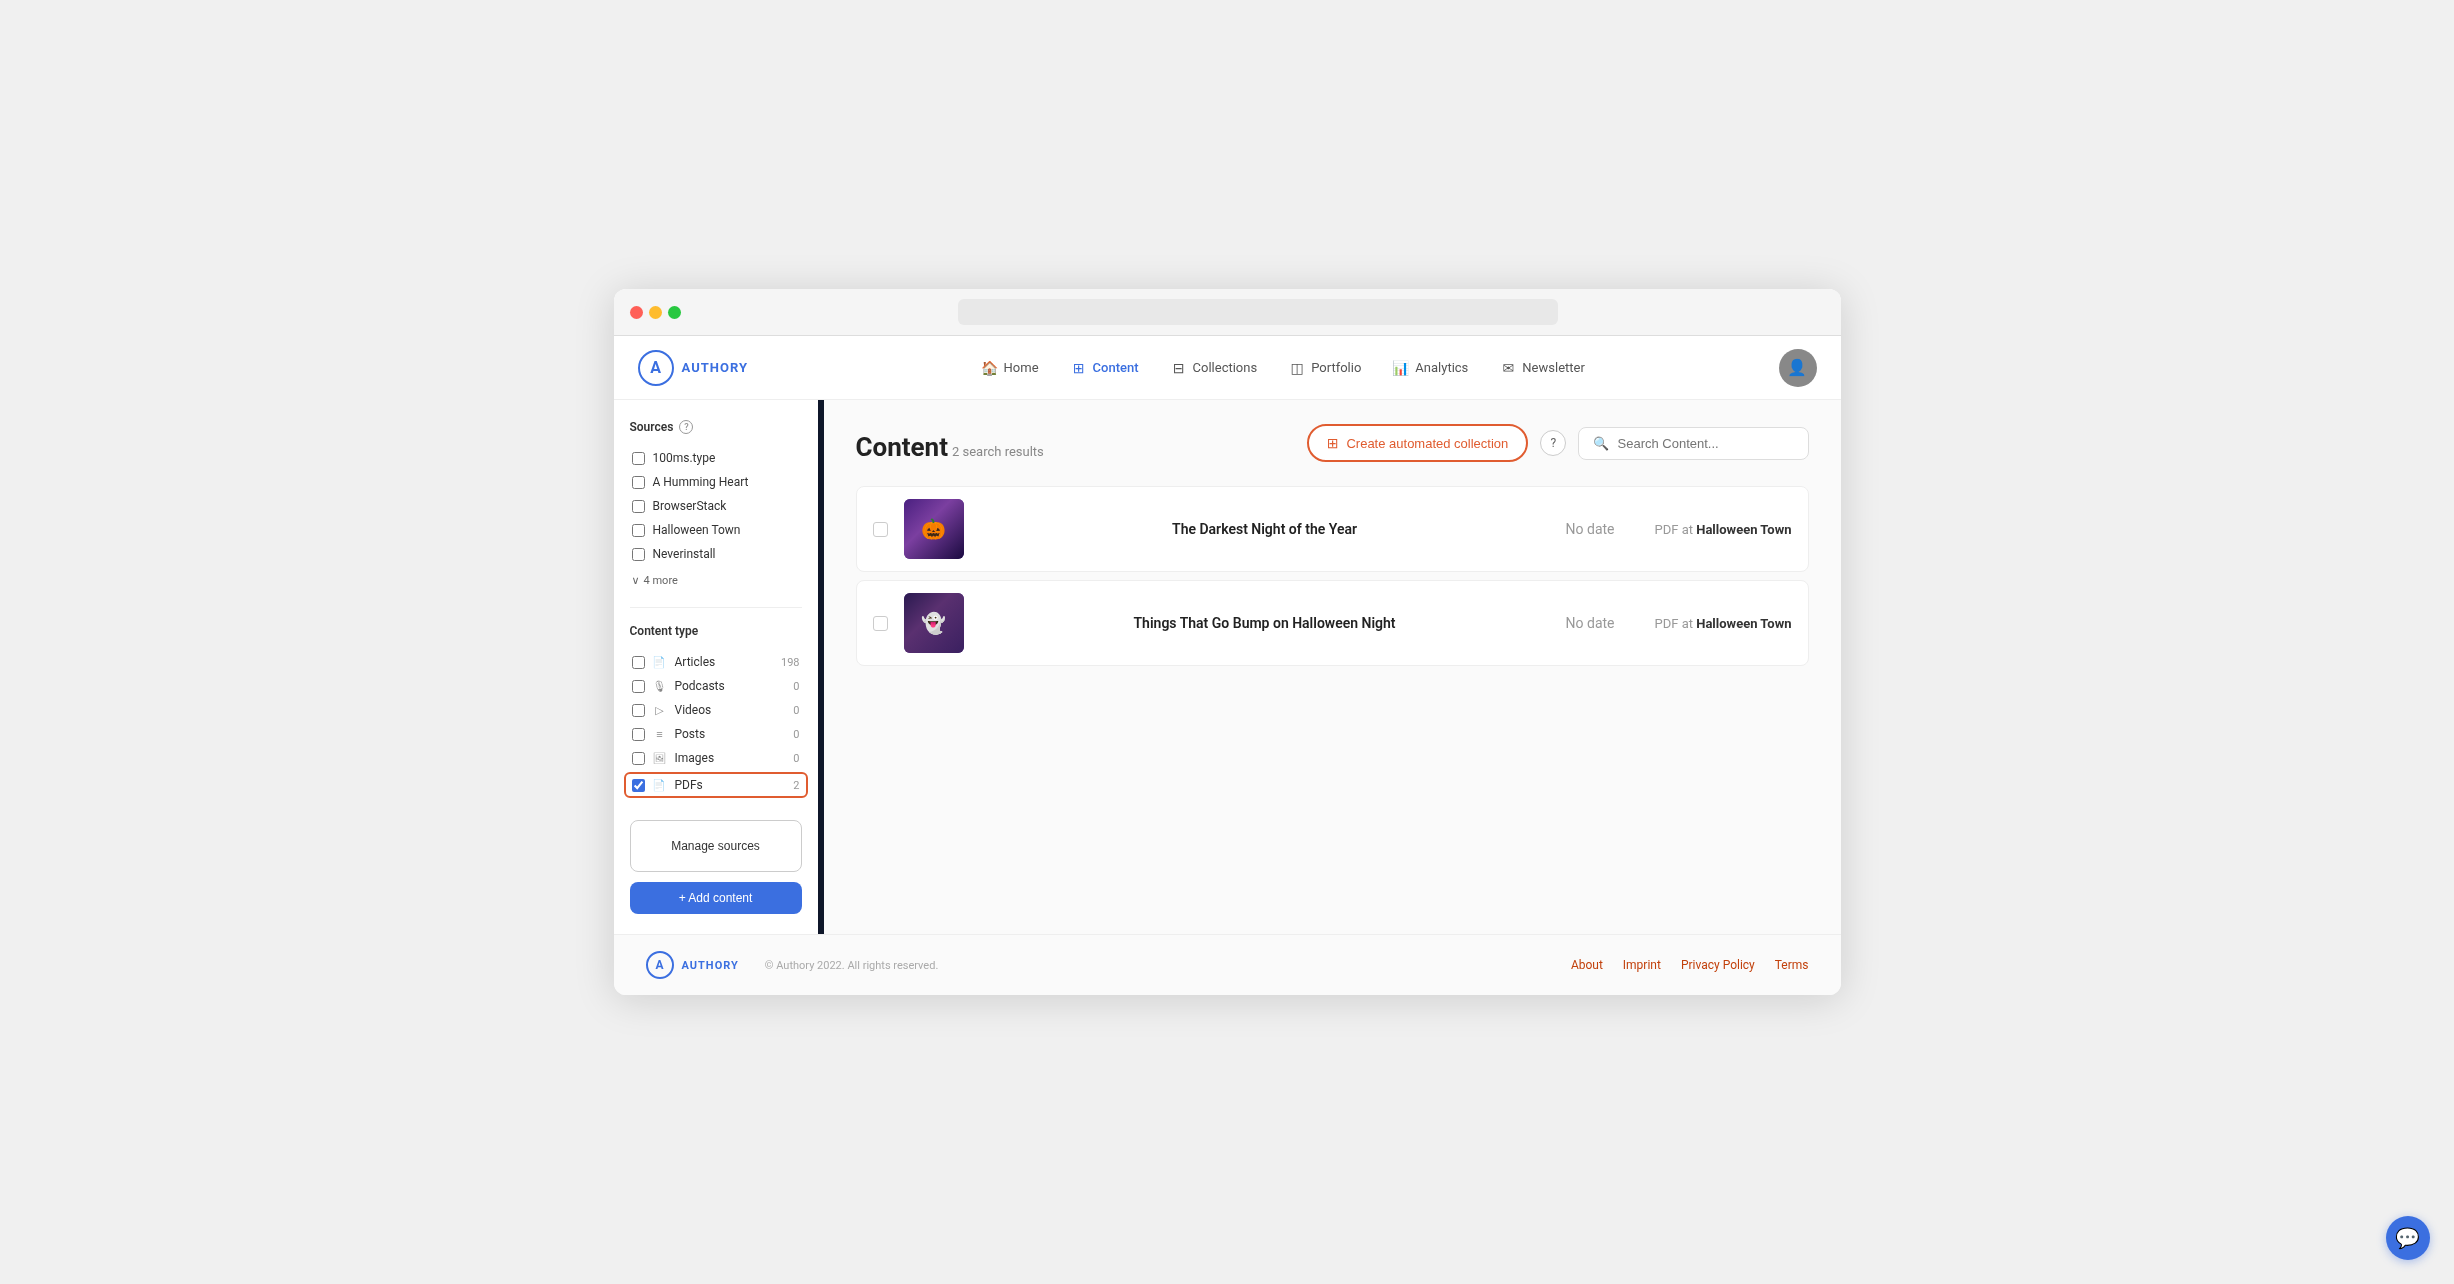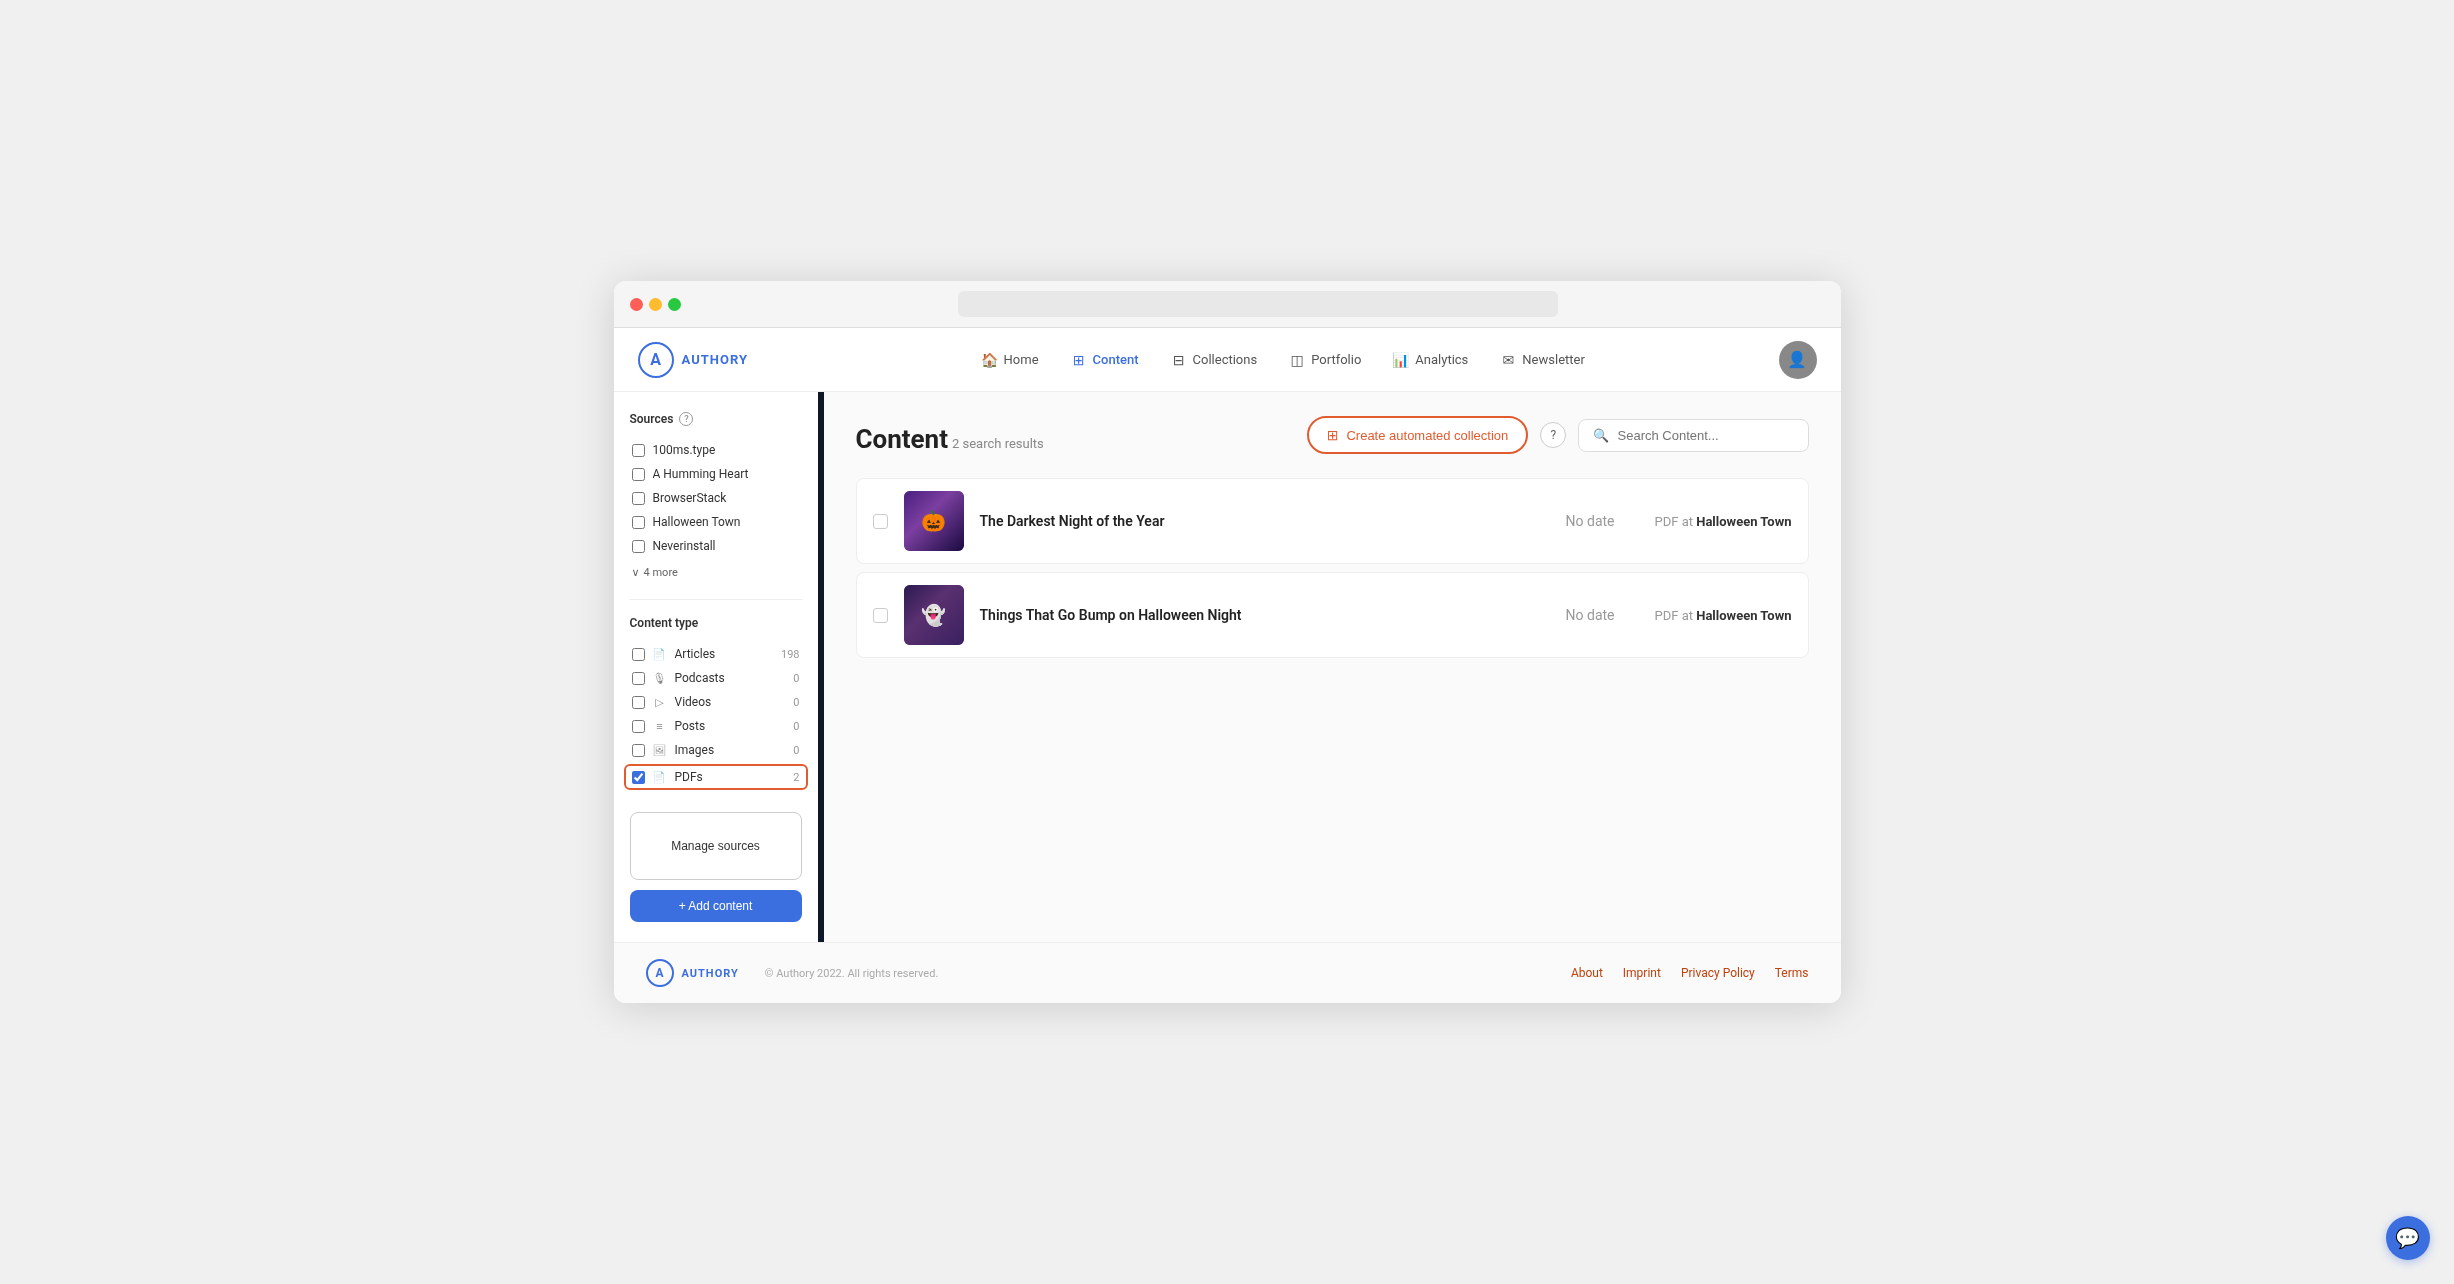--- a/index.html
+++ b/index.html
@@ -211,21 +211,21 @@
       padding: 4px 6px;
       margin: 2px -6px;
       background: #fff;
     }
     .sidebar-bottom {
       margin-top: auto;
       padding-top: 20px;
     }
     .manage-sources-btn {
       width: 100%;
-      padding: 26px;
+      padding: 18px;
       border: 1px solid #ccc;
       border-radius: 8px;
       background: #fff;
       font-size: 12px;
       color: #333;
       cursor: pointer;
       margin-bottom: 10px;
     }
     .add-content-btn {
       width: 100%;
@@ -347,21 +347,21 @@
       position: relative;
       display: flex; align-items: center; justify-content: center;
     }
     .thumbnail-halloween2 {
       background: linear-gradient(135deg, #2a1a50 0%, #5a3070 40%, #3a2060 100%);
       width: 100%; height: 100%;
       position: relative;
       display: flex; align-items: center; justify-content: center;
     }
     .thumb-emoji { font-size: 20px; }
-    .item-info { flex: 1; }
+    .item-info { flex: 1; text-align: center; }
     .item-title {
       font-size: 14px;
       font-weight: 600;
       color: #222;
     }
     .item-date {
       font-size: 14px;
       color: #999;
       margin-right: 24px;
     }

